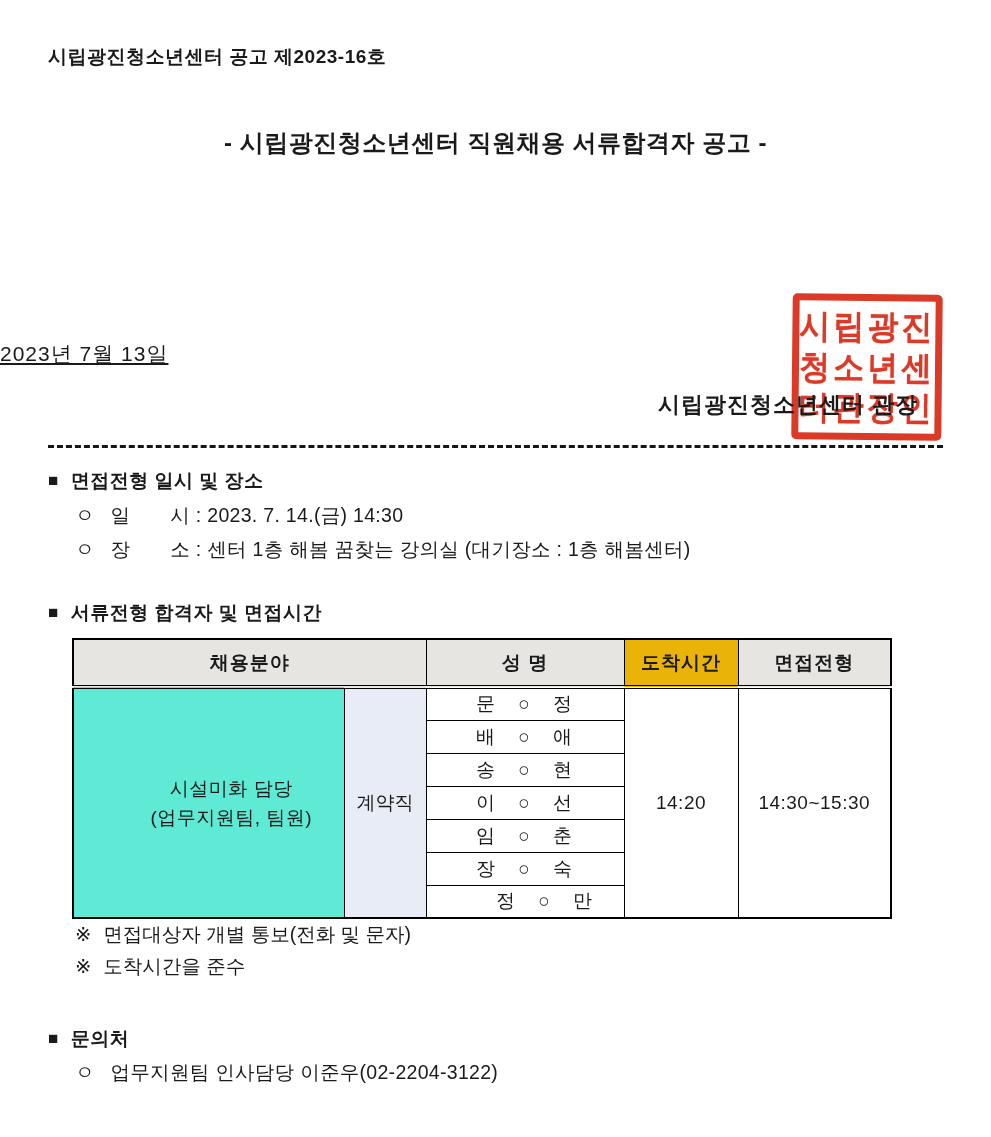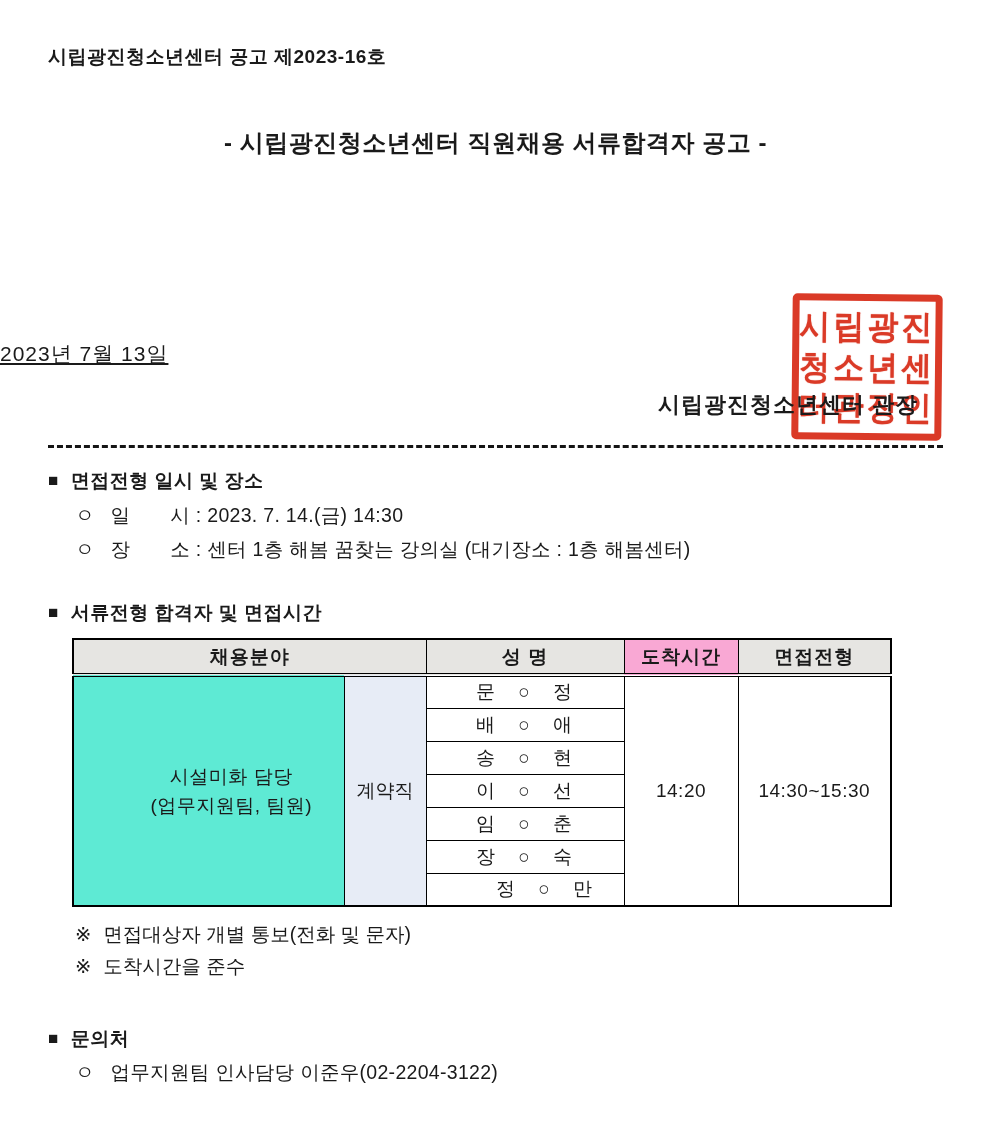--- a/index.html
+++ b/index.html
@@ -107,21 +107,21 @@
     position:absolute; left:72px; top:638px;
     width:818px; border-collapse:collapse; table-layout:fixed;
     border:2px solid #000;
     font-size:19px;
   }
   table.passers th, table.passers td {
     border:1px solid #000;
     text-align:center; vertical-align:middle;
     padding:0;
   }
-  table.passers thead tr { height:36px; }
+  table.passers thead tr { height:48px; }
   table.passers thead th {
     background:#e6e5e2;
     font-weight:bold;
     border-bottom:4px double #000;
     letter-spacing:1px;
   }
   table.passers tbody tr { height:33px; }
   td.cell-blue { background:#e7ecf6; }
   td.job-cell { line-height:1.55; letter-spacing:0.5px; }
   td.name-cell {
@@ -178,21 +178,21 @@
       <col style="width:271px">
         <col style="width:82px">
         <col style="width:198px">
         <col style="width:114px">
         <col style="width:153px">
     </colgroup>
     <thead>
       <tr>
         <th colspan="2" style="background: rgb(230, 229, 226);">채용분야</th>
         <th style="background: rgb(230, 229, 226);">성 명</th>
-        <th style="background: #f9a8d4;">도착시간</th>
+        <th style="background: #eab308;">도착시간</th>
         <th style="background: rgb(230, 229, 226);">면접전형</th>
       </tr>
     </thead>
     <tbody>
       <tr>
         <td rowspan="7" class="cell-blue job-cell" style="background: #5eead4; padding-left: 45px;">
           <div>시설미화 담당</div>
           <div>(업무지원팀, 팀원)</div>
         </td>
         <td rowspan="7" class="cell-blue" style="background: rgb(231, 236, 246);">계약직</td>

